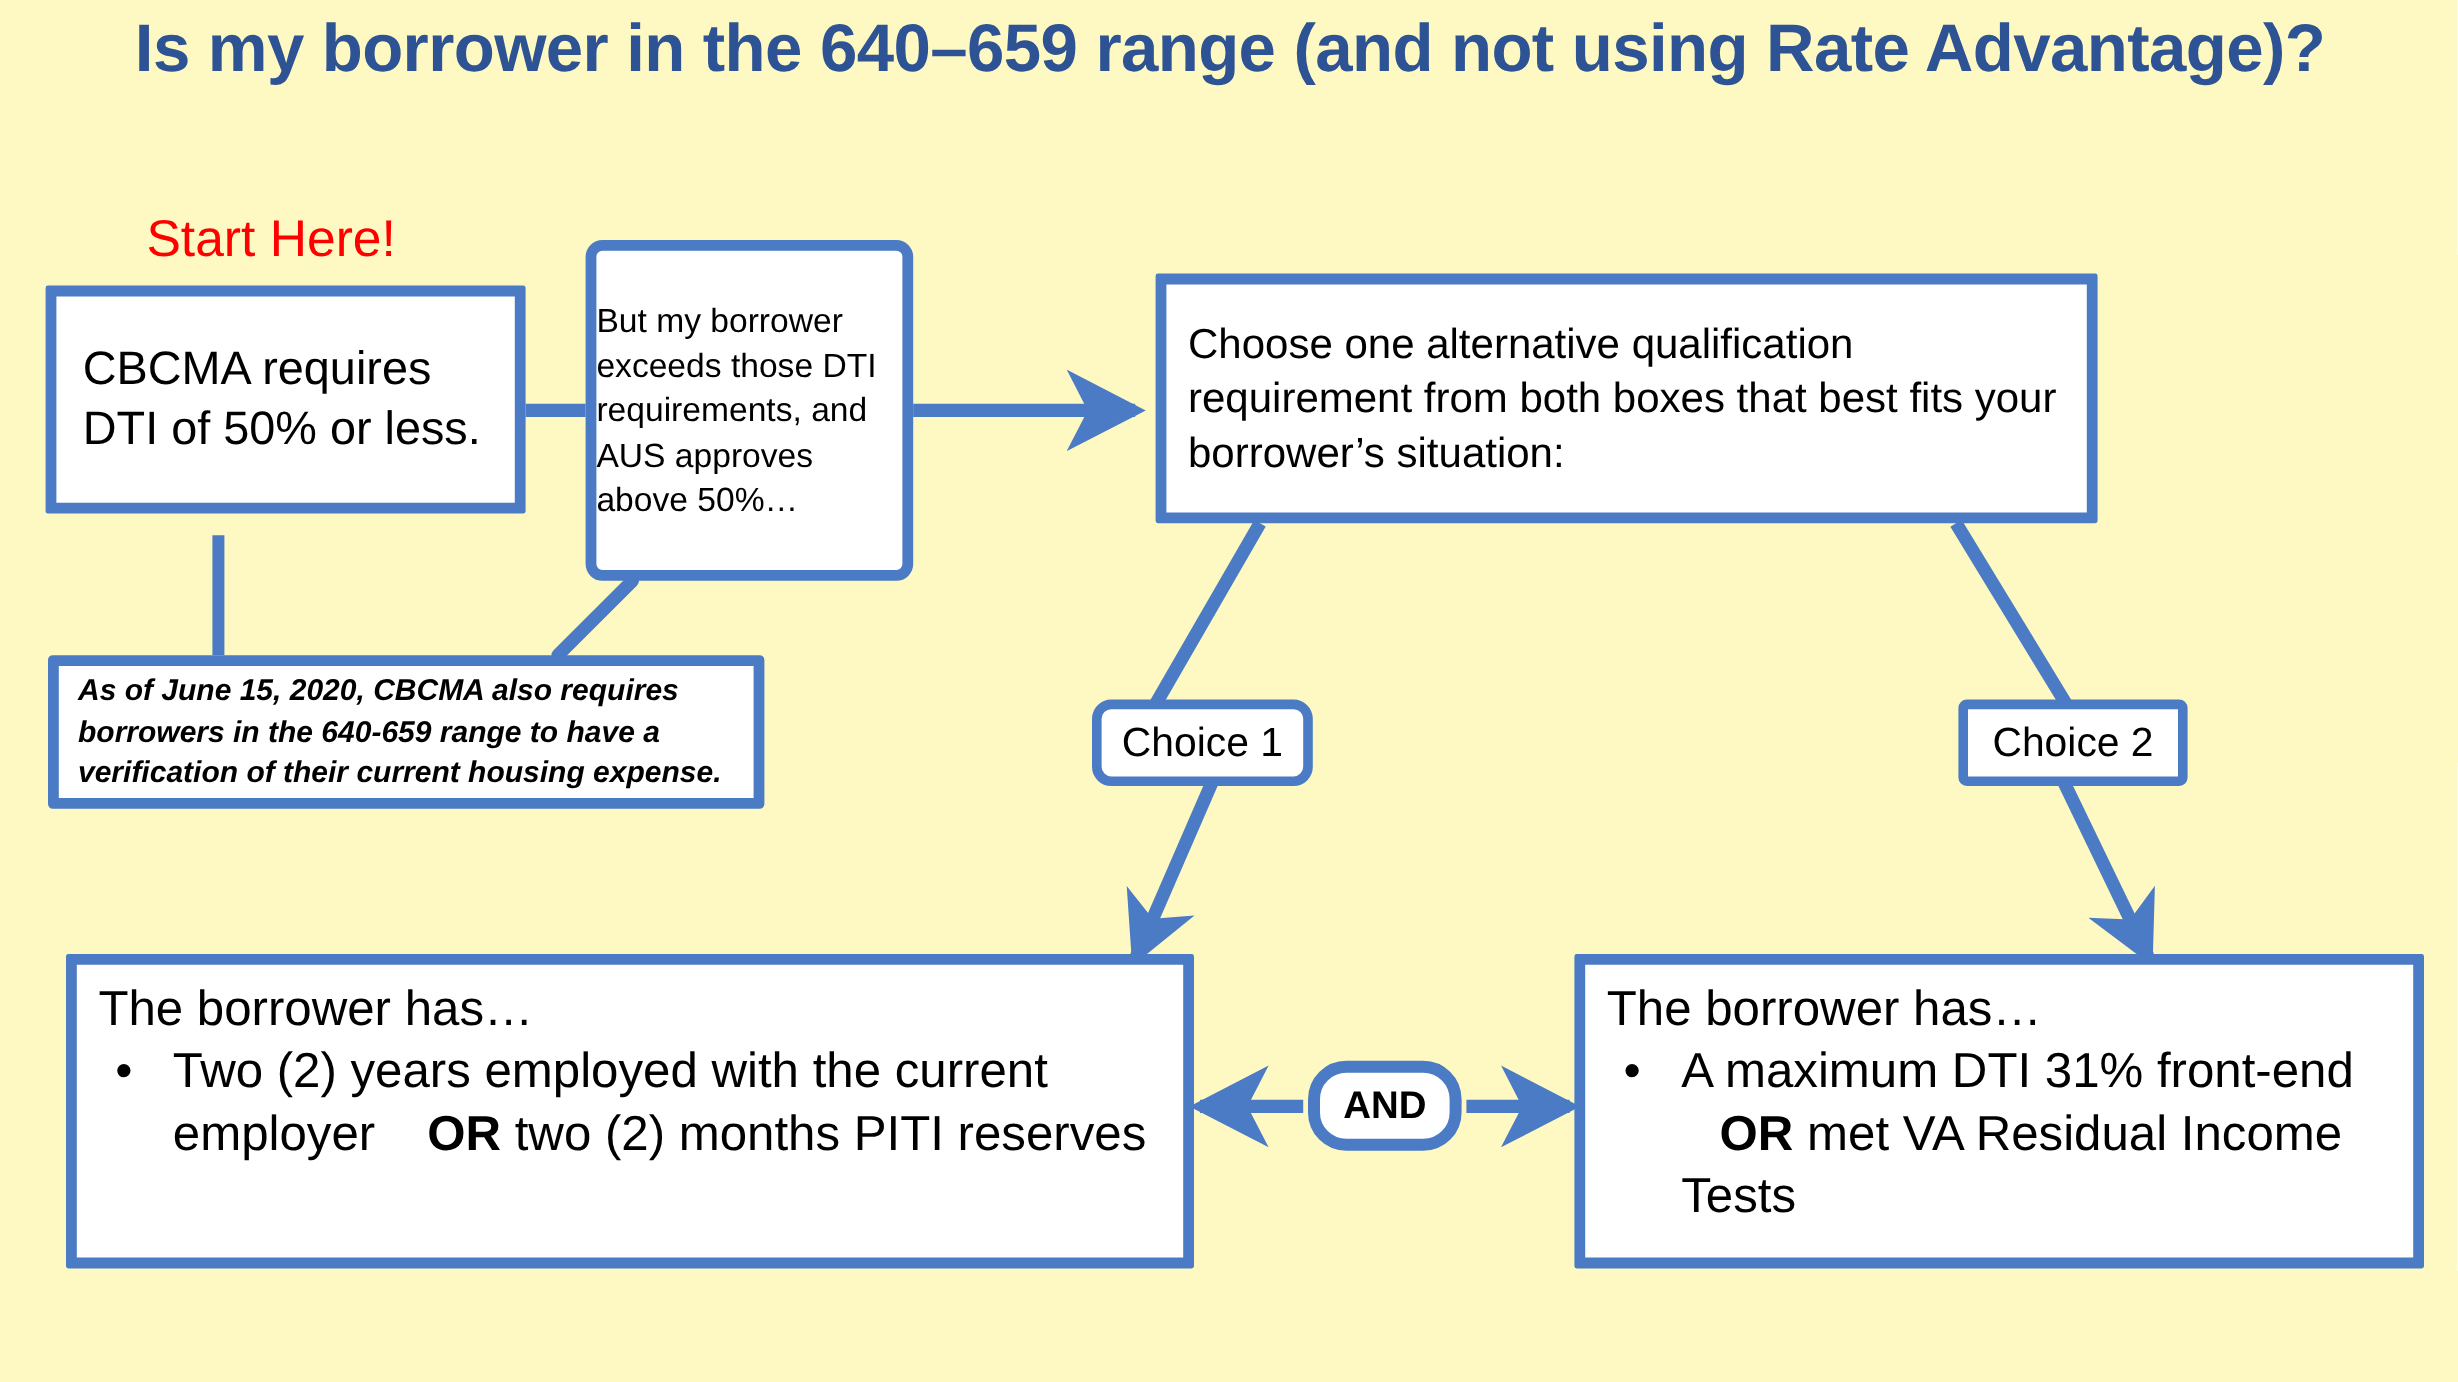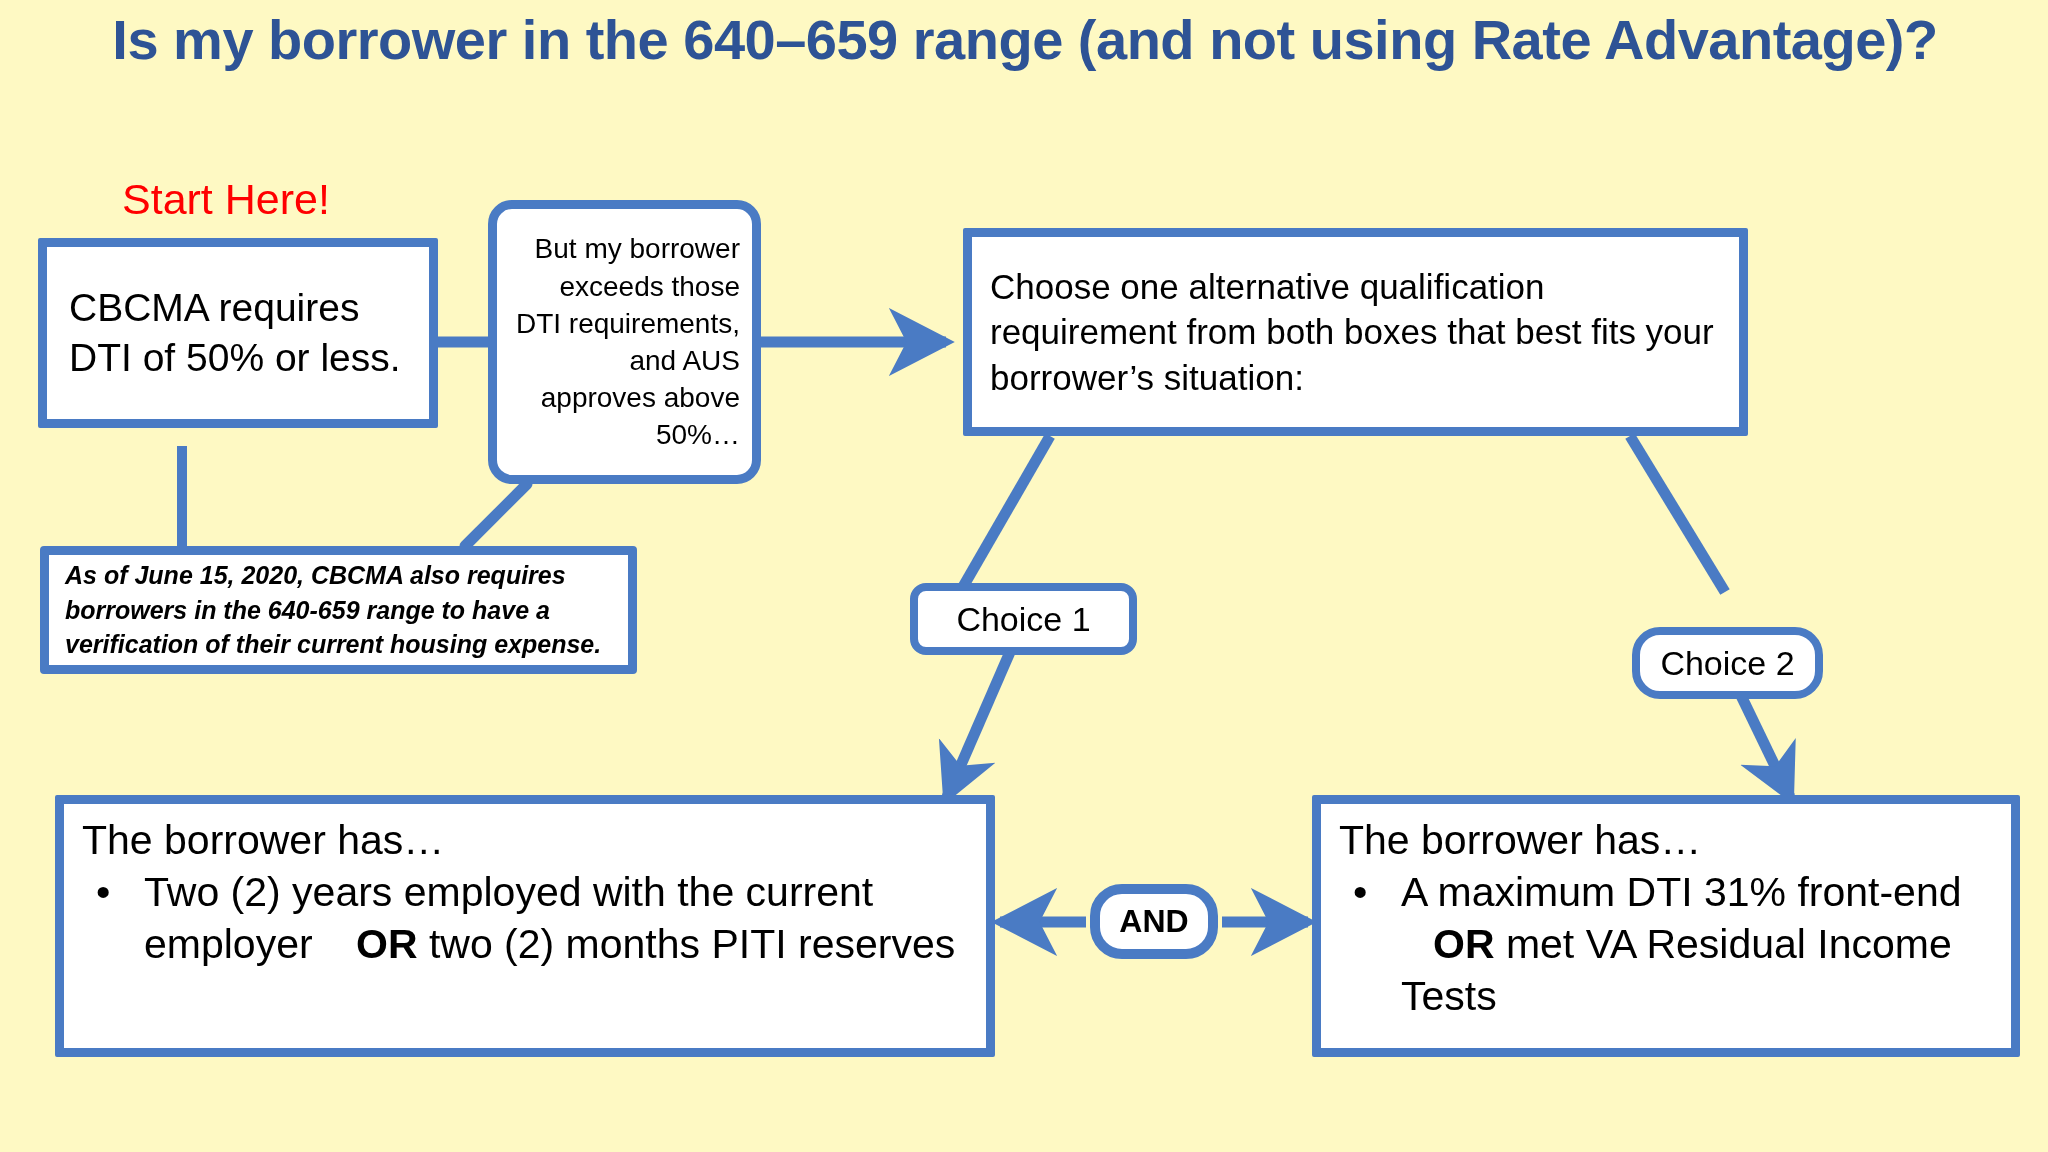--- a/index.html
+++ b/index.html
@@ -76,25 +76,25 @@
     font-size: 39px;
     line-height: 1.28;
   }
 
   
   #box-callout {
     left: 488px;
     top: 200px;
     width: 273px;
     height: 284px;
-    padding: 4px 12px;
+    padding: 4px 0;
     font-size: 28px;
     line-height: 1.33;
-    text-align: right;
-    border-radius: 24px;
+    text-align: left;
+    border-radius: 14px;
   }
 
   
   #box-choose {
     left: 963px;
     top: 228px;
     width: 785px;
     height: 208px;
     padding: 4px 18px;
     font-size: 35px;
@@ -112,39 +112,38 @@
     font-style: italic;
     font-weight: 600;
     line-height: 1.38;
     border-radius: 4px;
   }
 
   
   #pill-choice1 {
     left: 910px;
     top: 583px;
-    width: 227px;
+    width: 184px;
     height: 72px;
     font-size: 34px;
     text-align: left;
     align-items: center;
     border-width: 8px;
     border-radius: 16px;
   }
   #pill-choice2 {
     left: 1632px;
     top: 583px;
     width: 191px;
     height: 72px;
     font-size: 34px;
     text-align: left;
     align-items: center;
     border-width: 8px;
-    border-radius: 28px;
-    margin-top: 44px;
+    border-radius: 7px;
   }
 
   
   #pill-and {
     left: 1090px;
     top: 884px;
     width: 128px;
     height: 75px;
     font-size: 32px;
     font-weight: bold;

